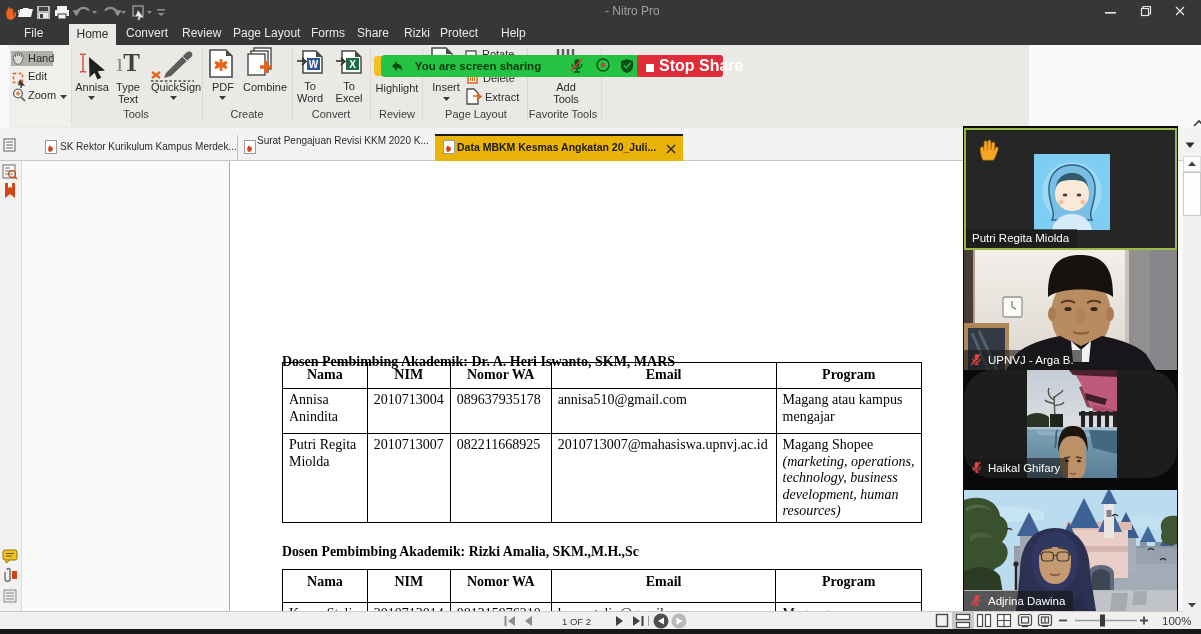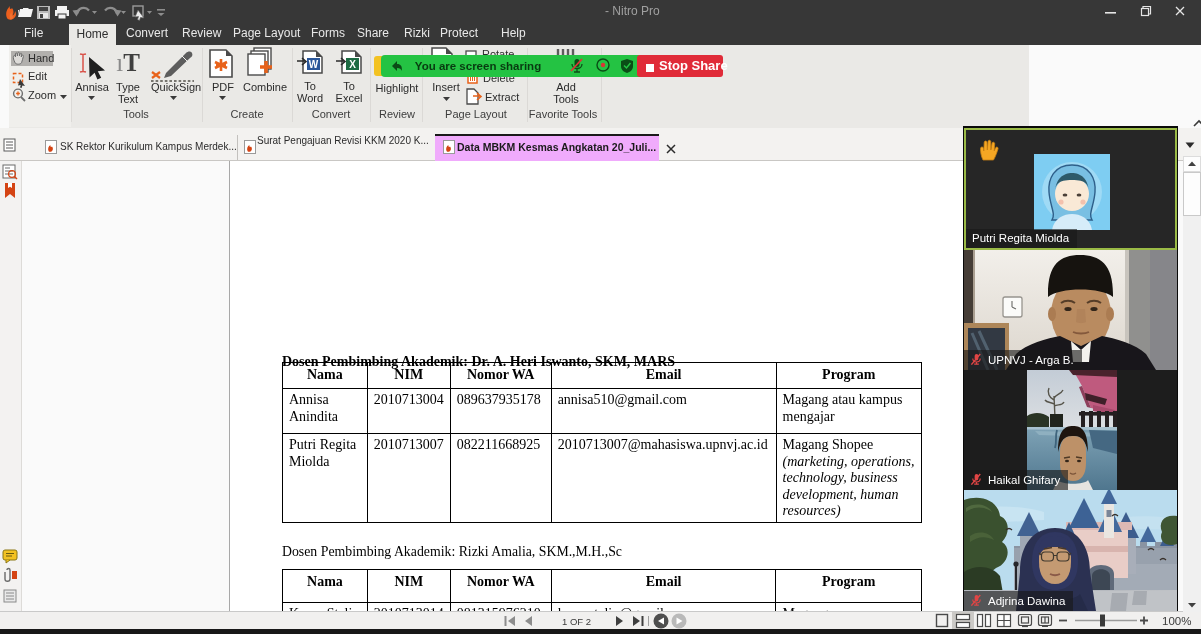--- a/index.html
+++ b/index.html
@@ -236,21 +236,21 @@
       <path d="M1 13 L12 1" stroke="#d93636" stroke-width="1.8"></path>
 
       <circle cx="33" cy="7" r="6" fill="none" stroke="#0a4d16" stroke-width="1.4"></circle>
       <circle cx="33" cy="7" r="2.2" fill="#d93636"></circle>
 
       <path d="M57 1 L63 3 L63 8 C63 12 60 14 57 15 C54 14 51 12 51 8 L51 3 Z" fill="#0a4d16"></path>
       <path d="M54 7.5 L56.5 10 L60.5 5" stroke="#24c343" stroke-width="1.5" fill="none"></path>
     </svg>
     <div style="position:absolute;left:263px;top:0;width:86px;height:22px;background:#e02b38;border-radius:3px;color:#fff;font-size:12.5px;font-weight:bold;">
       <div style="position:absolute;left:9px;top:9px;width:8px;height:8px;background:#fff;"></div>
-      <div style="position:absolute;left:22px;top:0;line-height:22px;white-space:nowrap;font-size:13px;">Stop Share</div>
+      <div style="position:absolute;left:22px;top:0;line-height:22px;white-space:nowrap;font-size:16px;">Stop Share</div>
     </div>
   </div>
   <div class="abs" id="tabstrip">
     <svg width="14" height="14" style="position:absolute;left:3px;top:10px">
       <rect x="1" y="1" width="11" height="12" fill="#fff" stroke="#5a5a5a"></rect>
       <path d="M3 4 L10 4 M3 7 L10 7 M3 10 L10 10" stroke="#5a5a5a"></path>
     </svg>
     <div class="tab" style="left:36px;width:201px;border-right:1px solid #c3c1be;">
       <svg width="12" height="14" style="position:absolute;left:9px;top:5px">
           <rect x="0.5" y="0.5" width="11" height="13" fill="#fff" stroke="#9a9a9a"></rect>
@@ -258,21 +258,21 @@
         </svg>
       <div style="position:absolute;left:24px;top:6px;white-space:nowrap;">SK Rektor Kurikulum Kampus Merdek...</div>
     </div>
     <div class="tab" style="left:237px;width:198px;border-right:1px solid #c3c1be;">
       <svg width="12" height="14" style="position:absolute;left:7px;top:5px">
           <rect x="0.5" y="0.5" width="11" height="13" fill="#fff" stroke="#9a9a9a"></rect>
           <path d="M3.5 11 C2.5 8.5 3.5 6 5.5 5 C5 7 6.5 7.5 7 6.5 C8.5 8 8 10.5 6.5 11.5 C5.5 12 4 12 3.5 11Z" fill="#d44414"></path>
         </svg>
       <div style="position:absolute;left:20px;top:0;white-space:nowrap;">Surat Pengajuan Revisi KKM 2020 K...</div>
     </div>
-    <div class="tab" style="left:435px;width:224px;top:6px;height:27px;background:#f0abfc;border-top:2px solid #1a1a1a;box-sizing:border-box;">
+    <div class="tab" style="left:435px;width:248px;top:6px;height:27px;background:#eab308;border-top:2px solid #1a1a1a;box-sizing:border-box;">
       <svg width="12" height="14" style="position:absolute;left:8px;top:4px">
           <rect x="0.5" y="0.5" width="11" height="13" fill="#fff" stroke="#9a9a9a"></rect>
           <path d="M3.5 11 C2.5 8.5 3.5 6 5.5 5 C5 7 6.5 7.5 7 6.5 C8.5 8 8 10.5 6.5 11.5 C5.5 12 4 12 3.5 11Z" fill="#d44414"></path>
         </svg>
       <div style="position:absolute;left:22px;top:5px;white-space:nowrap;font-weight:bold;color:#1a1a1a;font-size:10.5px;">Data MBKM Kesmas Angkatan 20_Juli...</div>
       <svg width="12" height="12" style="position:absolute;left:230px;top:7px">
           <path d="M2 2 L10 10 M10 2 L2 10" stroke="#2b2b2b" stroke-width="1.5"></path>
         </svg>
     </div>
     <svg width="12" height="8" style="position:absolute;left:1184px;top:13px">
@@ -332,21 +332,21 @@
             </tr>
         <tr style="height:80px;">
               <td>Putri Regita Miolda</td>
               <td>2010713007</td>
               <td>082211668925</td>
               <td>2010713007@mahasiswa.upnvj.ac.id</td>
               <td>Magang Shopee <i>(marketing, operations, technology, business development, human resources)</i></td>
             </tr>
       </tbody>
         </table>
-      <div style="position:absolute;left:52px;top:383px;font-weight:normal;font-size:13.8px;">Dosen Pembimbing Akademik: Rizki Amalia, SKM.,M.H.,Sc</div>
+      <div style="position:absolute;left:52px;top:383px;font-weight:bold;font-size:13.8px;">Dosen Pembimbing Akademik: Rizki Amalia, SKM.,M.H.,Sc</div>
       <table class="doc" style="position:absolute;left:52px;top:408px;width:640px;">
         <colgroup>
             <col style="width:85px">
             <col style="width:83px">
             <col style="width:101px">
             <col style="width:225px">
             <col style="width:146px">
           </colgroup>
         <tbody>
             <tr style="height:33px;">
@@ -459,21 +459,21 @@
         <path d="M42 120 L52 104 C62 94 84 88 96 86 L117 96 L138 86 C150 88 172 94 182 104 L192 120 Z" fill="#18161b"></path>
         <path d="M107 91 L117 100 L127 91 L125 112 L109 112 Z" fill="#f2f1ed"></path>
       </svg>
       <div class="vname"><svg width="13" height="13" viewBox="0 0 14 14">
             <rect x="5" y="1" width="4" height="7" rx="2" fill="#e04545"></rect>
             <path d="M3 6 C3 11 11 11 11 6 M7 9.5 L7 12 M4.5 12 L9.5 12" stroke="#e04545" stroke-width="1.2" fill="none"></path>
             <path d="M1.5 12.5 L11 1" stroke="#e04545" stroke-width="1.6"></path>
           </svg>UPNVJ - Arga B.</div>
     </div>
 
-    <div class="vtile" style="top:244px;height:120px;background:#1d1d1d;">
+    <div class="vtile" style="top:244px;height:108px;background:#1d1d1d;border-radius:28px;">
       <svg width="90" height="120" style="position:absolute;left:63px;top:0">
         <defs>
           <linearGradient id="sky3" x1="0" y1="0" x2="0" y2="1">
             <stop offset="0" stop-color="#c3ccd6"></stop>
               <stop offset="1" stop-color="#dcdfe2"></stop>
           </linearGradient>
           <linearGradient id="pool3" x1="0" y1="0" x2="0" y2="1">
             <stop offset="0" stop-color="#7fa3b6"></stop>
               <stop offset="1" stop-color="#4f768e"></stop>
           </linearGradient>

